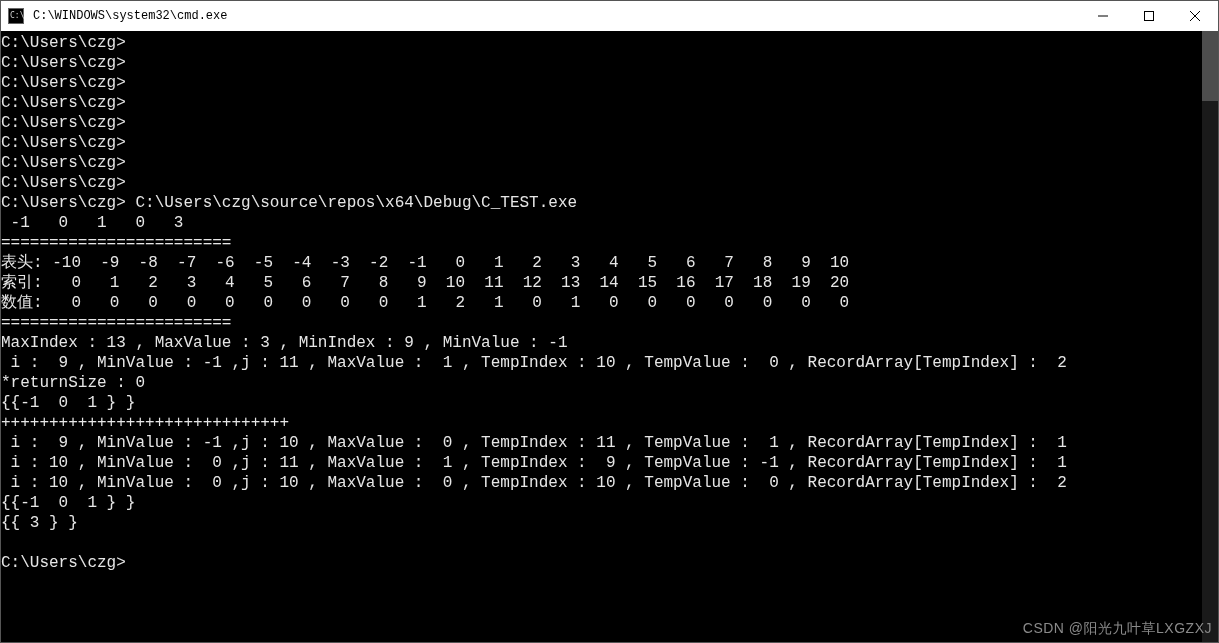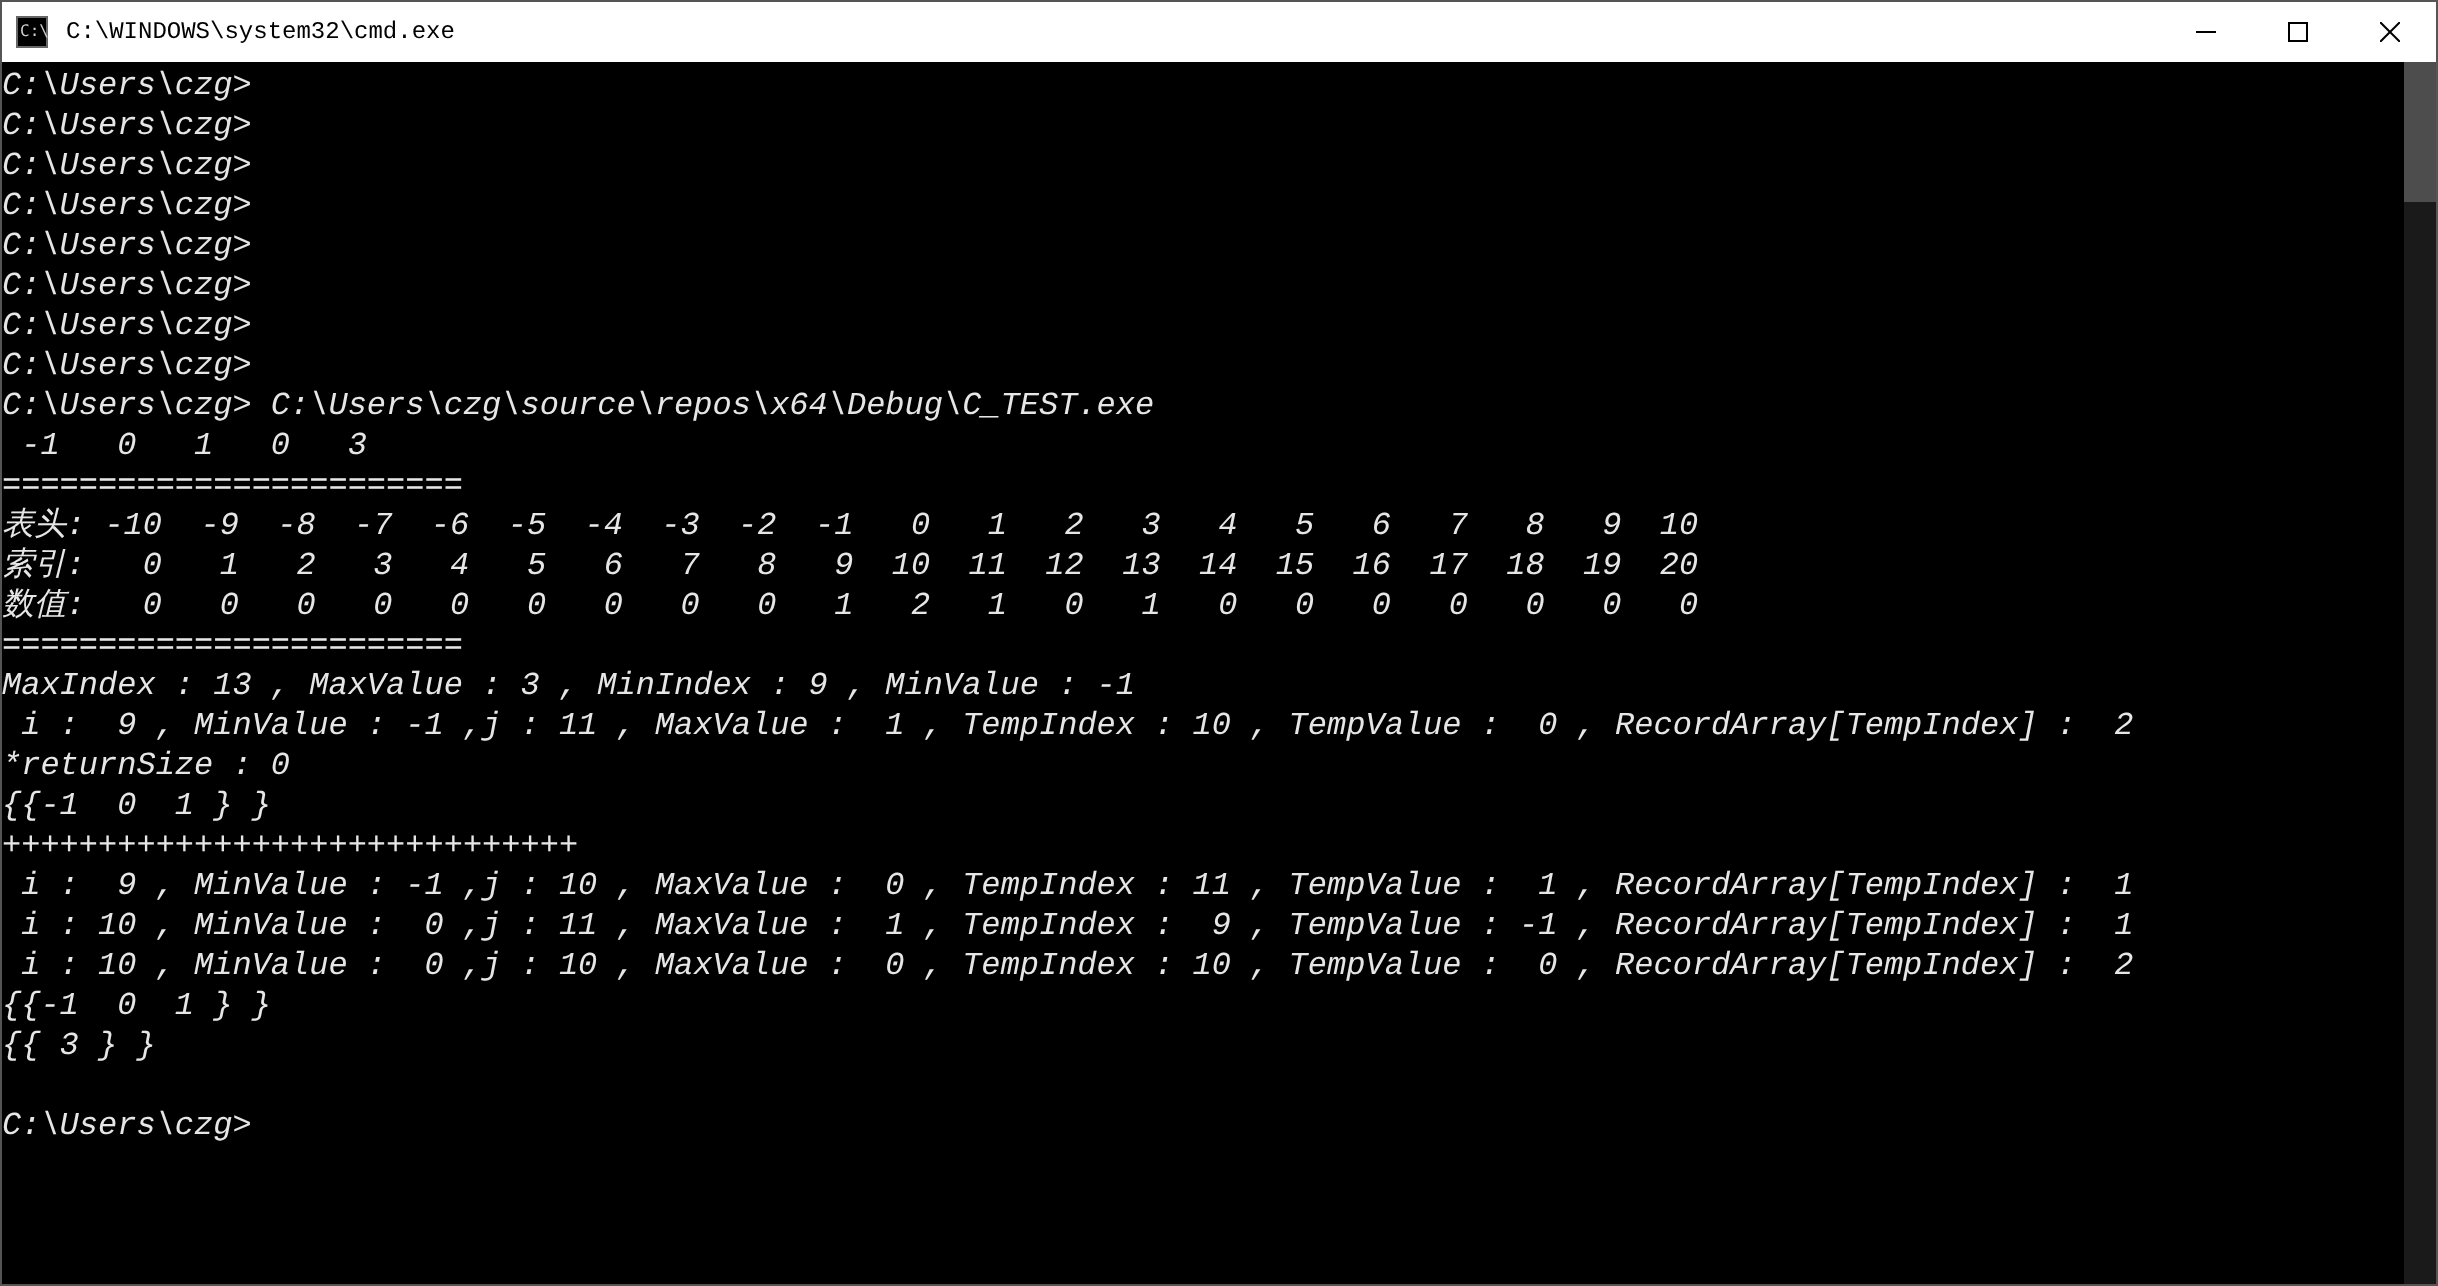--- a/index.html
+++ b/index.html
@@ -5,21 +5,21 @@
   * { margin: 0; padding: 0; box-sizing: border-box; }
   html, body { width: 1219px; height: 643px; overflow: hidden; font-family: "Segoe UI", Tahoma, sans-serif; background: #1e1e1e; }
   .window { width: 1219px; height: 643px; background: #fff; position: relative; display: flex; flex-direction: column; border: 1px solid #555; }
   .titlebar { height: 30px; background: #fff; display: flex; align-items: center; font-size: 12px; color: #000; user-select: none; }
   .titlebar .icon-wrap { width: 30px; display:flex; align-items:center; justify-content:center;}
   .cmd-icon { width:16px; height:16px; background:#000; border:1px solid #666; position:relative; font-size:8px; color:#ccc; line-height:14px; text-align:left; padding-left:1px; font-family: monospace;}
   .titlebar .title { flex: 0 0 auto; padding-left: 2px; font-family: Liberation Mono, monospace; }
   .titlebar .spacer { flex: 1; }
   .winbtn { width: 46px; height: 30px; display: flex; align-items: center; justify-content: center; color:#000; }
   .winbtn svg { width: 10px; height: 10px; }
-  .client { flex: 1; background: #000; position: relative; overflow: hidden; font-style: italic; }
+  .client { flex: 1; background: #000; position: relative; overflow: hidden; }
   .scroll-track { position: absolute; right: 0; top: 0; width: 16px; height: 100%; background: #1a1a1a; }
   .scroll-thumb { position: absolute; right: 0; top: 0; width: 16px; height: 70px; background: #4d4d4d; }
   .term { position: absolute; left: 0; top: 0; right: 16px; bottom: 0; padding: 2px 0 0 0; color: #e6e6e6; font-family: "NSimSun","SimSun","Consolas","Courier New",monospace; font-size: 16px; line-height: 20px; white-space: pre; }
   .watermark { position: absolute; right: 6px; bottom: 4px; font-size: 14px; color: #8a8a8a; font-family: "Microsoft YaHei","Segoe UI",sans-serif; letter-spacing: .5px;}
 </style>
 </head>
 <body>
 
 <div class="window">
   <div class="titlebar">
@@ -69,14 +69,15 @@
 ++++++++++++++++++++++++++++++
  i :  9 , MinValue : -1 ,j : 10 , MaxValue :  0 , TempIndex : 11 , TempValue :  1 , RecordArray[TempIndex] :  1
  i : 10 , MinValue :  0 ,j : 11 , MaxValue :  1 , TempIndex :  9 , TempValue : -1 , RecordArray[TempIndex] :  1
  i : 10 , MinValue :  0 ,j : 10 , MaxValue :  0 , TempIndex : 10 , TempValue :  0 , RecordArray[TempIndex] :  2
 {{-1  0  1 } }
 {{ 3 } }
 
 C:\Users\czg&gt;</div>
     <div class="scroll-track"></div>
     <div class="scroll-thumb"></div>
+    <div class="watermark">CSDN @阳光九叶草LXGZXJ</div>
   </div>
 </div>
 
 </body></html>

